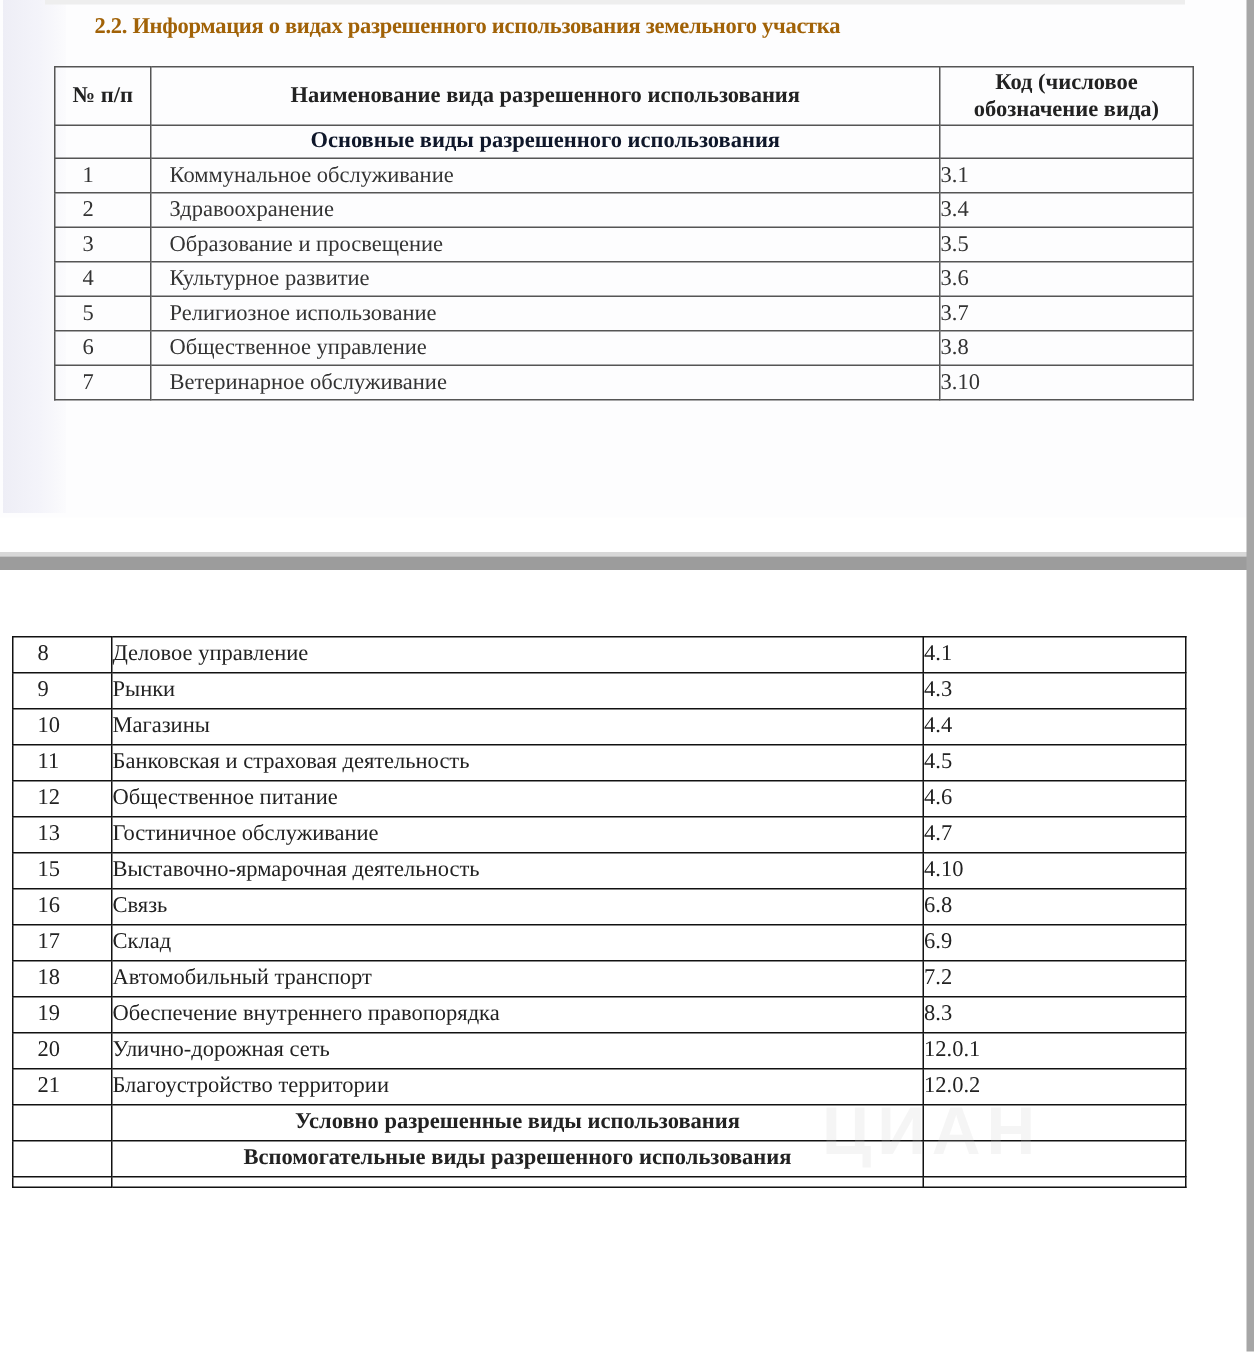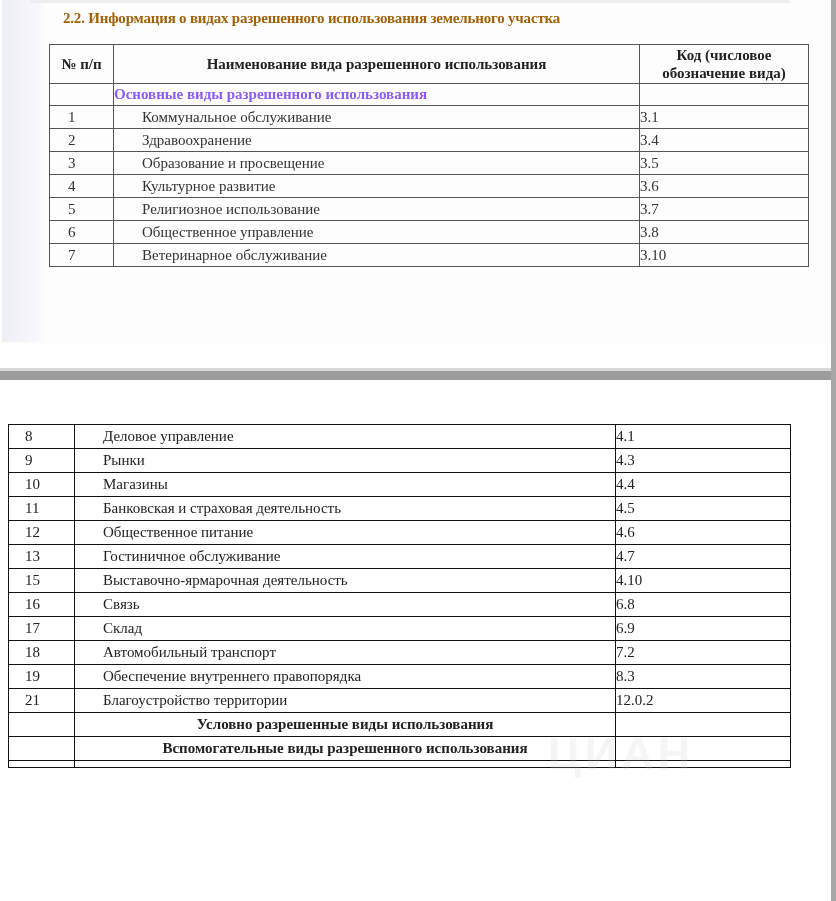--- a/index.html
+++ b/index.html
@@ -29,36 +29,36 @@
   .separator-light {
     position: absolute; left: 0; top: 368px; width: 836px; height: 3px; background: #d8d8d8;
   }
   .heading {
     position: absolute; left: 44px; top: 10px;
     font-size: 15px; font-weight: bold; color: #a16207; white-space: nowrap;
     letter-spacing: -0.2px;
     margin-left: 19px;
   }
   table { border-collapse: collapse; position: absolute; table-layout: fixed; }
-  .t1 { left: 49px; top: 44px; width: 759px; }
+  .t1 { left: 36px; top: 44px; width: 759px; }
   .t1 td, .t1 th { border: 1px solid #555; padding: 0; font-size: 15px; color: #333; }
   .t1 th { font-weight: bold; color: #222; line-height: 18px; }
   .t1 tr.hdr th { height: 38px; text-align: center; }
-  .t1 tr.section td { height: 21px; text-align: left; font-weight: bold; color: #8b5cf6; }
+  .t1 tr.section td { height: 21px; text-align: center; font-weight: bold; color: #0f172a; }
   .t1 tr.row td { height: 22px; }
   .t2 { left: 8px; top: 424px; width: 782px; }
   .t2 td { border: 1px solid #111; padding: 0; font-size: 15px; color: #222; }
   .t2 tr.row td { height: 23px; }
   .t2 tr.row2 td { height: 41px; line-height: 17px; }
   .t2 tr.section td { height: 23px; text-align: center; font-weight: bold; margin-top: 24px; }
   .t2 tr.partial td { height: 6px; }
   td.num { text-align: left; padding-left: 18px; }
   .t2 td.num { padding-left: 16px; }
-  td.name { text-align: left; padding-left: 28px; }
-  .t2 td.name { padding-left: 28px; }
+  td.name { text-align: left; padding-left: 12px; }
+  .t2 td.name { padding-left: 0; }
   td.code { text-align: left; font-family: Liberation Serif, serif; }
   .watermark {
     position: absolute; left: 548px; top: 728px; font-family: "Liberation Sans", sans-serif;
     font-size: 45px; font-weight: bold; color: rgba(200,200,200,0.18); letter-spacing: 4px;
     pointer-events: none;
   }
 </style>
 </head>
 <body>
 
@@ -184,20 +184,25 @@
     <td class="num">18</td>
     <td class="name">Автомобильный транспорт</td>
     <td class="code">7.2</td>
   </tr>
   <tr class="row">
     <td class="num">19</td>
     <td class="name">Обеспечение внутреннего правопорядка</td>
     <td class="code">8.3</td>
   </tr>
   <tr class="row">
+    <td class="num">20</td>
+    <td class="name">Улично-дорожная сеть</td>
+    <td class="code">12.0.1</td>
+  </tr>
+  <tr class="row">
     <td class="num">21</td>
     <td class="name">Благоустройство территории</td>
     <td class="code">12.0.2</td>
   </tr>
   <tr class="section">
     <td></td>
     <td>Условно разрешенные виды использования</td>
     <td></td>
   </tr>
   <tr class="section">

